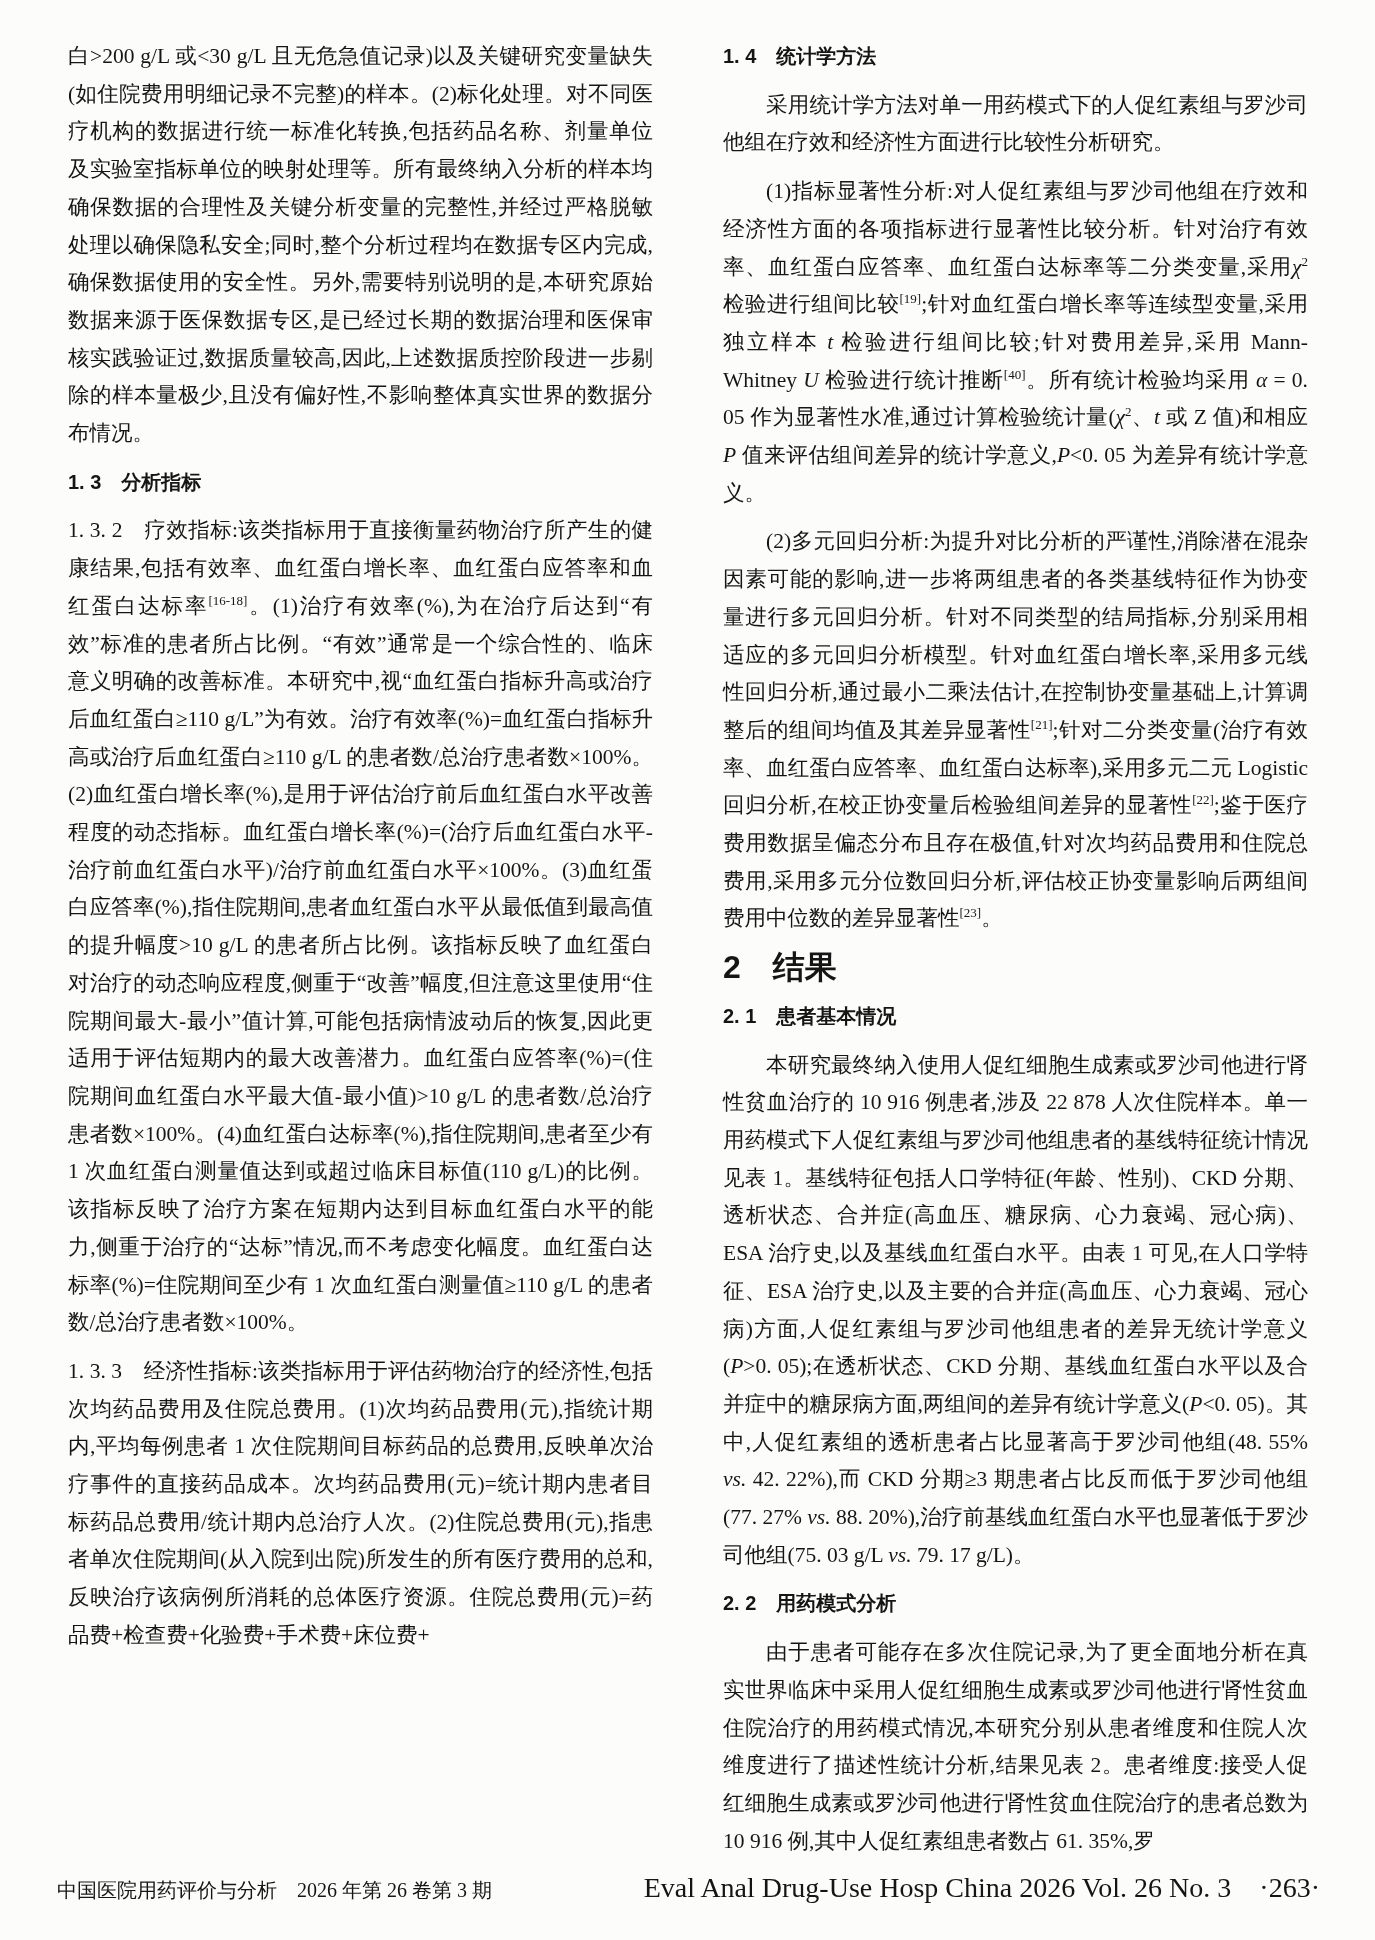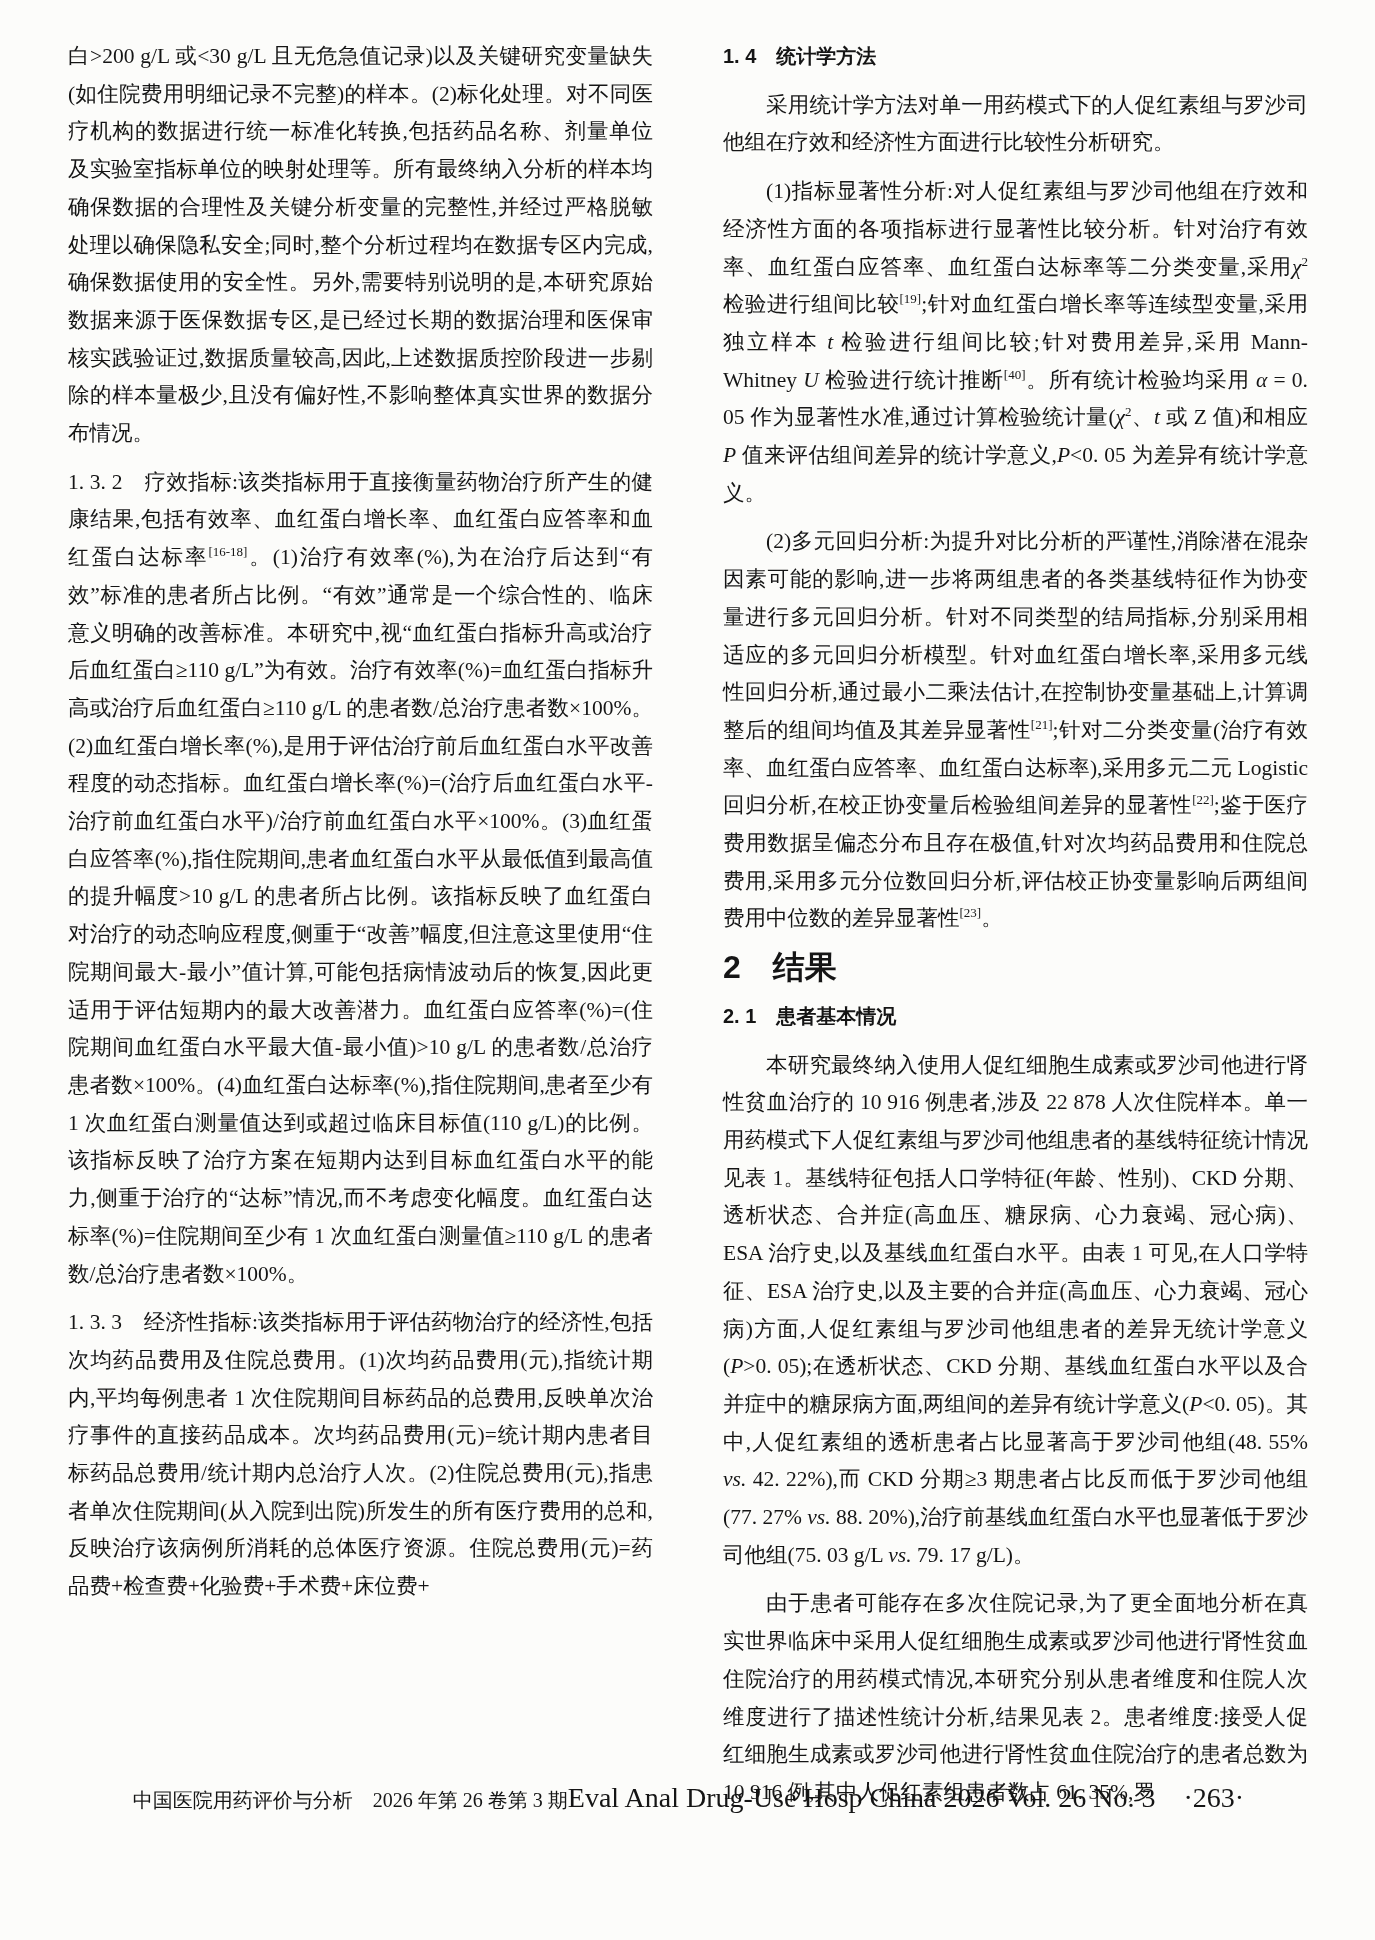--- a/index.html
+++ b/index.html
@@ -38,45 +38,47 @@
   sup {
     font-size: 13px;
     line-height: 0;
     vertical-align: super;
   }
   i { font-style: italic; }
   .footer {
     position: absolute;
     left: 57px;
     right: 55px;
-    top: 1784px;
+    top: 1874px;
     display: flex;
-    justify-content: center;
+    justify-content: space-between;
     align-items: baseline;
     font-size: 20px;
     line-height: 28px;
   }
   .footer .en { font-size: 28px; }
 </style>
 </head>
 <body>
 
 <div class="page">
   <div class="column left">
       <div class="para body">白&gt;200 g/L 或&lt;30 g/L 且无危急值记录)以及关键研究变量缺失(如住院费用明细记录不完整)的样本。(2)标化处理。对不同医疗机构的数据进行统一标准化转换,包括药品名称、剂量单位及实验室指标单位的映射处理等。所有最终纳入分析的样本均确保数据的合理性及关键分析变量的完整性,并经过严格脱敏处理以确保隐私安全;同时,整个分析过程均在数据专区内完成,确保数据使用的安全性。另外,需要特别说明的是,本研究原始数据来源于医保数据专区,是已经过长期的数据治理和医保审核实践验证过,数据质量较高,因此,上述数据质控阶段进一步剔除的样本量极少,且没有偏好性,不影响整体真实世界的数据分布情况。</div>
+      <div class="para h2">1. 3　分析指标</div>
       <div class="para body">1. 3. 2　疗效指标:该类指标用于直接衡量药物治疗所产生的健康结果,包括有效率、血红蛋白增长率、血红蛋白应答率和血红蛋白达标率<sup>[16-18]</sup>。(1)治疗有效率(%),为在治疗后达到“有效”标准的患者所占比例。“有效”通常是一个综合性的、临床意义明确的改善标准。本研究中,视“血红蛋白指标升高或治疗后血红蛋白≥110 g/L”为有效。治疗有效率(%)=血红蛋白指标升高或治疗后血红蛋白≥110 g/L 的患者数/总治疗患者数×100%。(2)血红蛋白增长率(%),是用于评估治疗前后血红蛋白水平改善程度的动态指标。血红蛋白增长率(%)=(治疗后血红蛋白水平-治疗前血红蛋白水平)/治疗前血红蛋白水平×100%。(3)血红蛋白应答率(%),指住院期间,患者血红蛋白水平从最低值到最高值的提升幅度&gt;10 g/L 的患者所占比例。该指标反映了血红蛋白对治疗的动态响应程度,侧重于“改善”幅度,但注意这里使用“住院期间最大-最小”值计算,可能包括病情波动后的恢复,因此更适用于评估短期内的最大改善潜力。血红蛋白应答率(%)=(住院期间血红蛋白水平最大值-最小值)&gt;10 g/L 的患者数/总治疗患者数×100%。(4)血红蛋白达标率(%),指住院期间,患者至少有 1 次血红蛋白测量值达到或超过临床目标值(110 g/L)的比例。该指标反映了治疗方案在短期内达到目标血红蛋白水平的能力,侧重于治疗的“达标”情况,而不考虑变化幅度。血红蛋白达标率(%)=住院期间至少有 1 次血红蛋白测量值≥110 g/L 的患者数/总治疗患者数×100%。</div>
       <div class="para body">1. 3. 3　经济性指标:该类指标用于评估药物治疗的经济性,包括次均药品费用及住院总费用。(1)次均药品费用(元),指统计期内,平均每例患者 1 次住院期间目标药品的总费用,反映单次治疗事件的直接药品成本。次均药品费用(元)=统计期内患者目标药品总费用/统计期内总治疗人次。(2)住院总费用(元),指患者单次住院期间(从入院到出院)所发生的所有医疗费用的总和,反映治疗该病例所消耗的总体医疗资源。住院总费用(元)=药品费+检查费+化验费+手术费+床位费+</div>
     </div>
   <div class="column right">
       <div class="para h2">1. 4　统计学方法</div>
       <div class="para body indent">采用统计学方法对单一用药模式下的人促红素组与罗沙司他组在疗效和经济性方面进行比较性分析研究。</div>
       <div class="para body indent">(1)指标显著性分析:对人促红素组与罗沙司他组在疗效和经济性方面的各项指标进行显著性比较分析。针对治疗有效率、血红蛋白应答率、血红蛋白达标率等二分类变量,采用<i>χ</i><sup>2</sup> 检验进行组间比较<sup>[19]</sup>;针对血红蛋白增长率等连续型变量,采用独立样本 <i>t</i> 检验进行组间比较;针对费用差异,采用 Mann-Whitney <i>U</i> 检验进行统计推断<sup>[40]</sup>。所有统计检验均采用 <i>α</i> = 0. 05 作为显著性水准,通过计算检验统计量(<i>χ</i><sup>2</sup>、<i>t</i> 或 Z 值)和相应 <i>P</i> 值来评估组间差异的统计学意义,<i>P</i>&lt;0. 05 为差异有统计学意义。</div>
       <div class="para body indent">(2)多元回归分析:为提升对比分析的严谨性,消除潜在混杂因素可能的影响,进一步将两组患者的各类基线特征作为协变量进行多元回归分析。针对不同类型的结局指标,分别采用相适应的多元回归分析模型。针对血红蛋白增长率,采用多元线性回归分析,通过最小二乘法估计,在控制协变量基础上,计算调整后的组间均值及其差异显著性<sup>[21]</sup>;针对二分类变量(治疗有效率、血红蛋白应答率、血红蛋白达标率),采用多元二元 Logistic 回归分析,在校正协变量后检验组间差异的显著性<sup>[22]</sup>;鉴于医疗费用数据呈偏态分布且存在极值,针对次均药品费用和住院总费用,采用多元分位数回归分析,评估校正协变量影响后两组间费用中位数的差异显著性<sup>[23]</sup>。</div>
       <div class="para h1">2　结果</div>
       <div class="para h2">2. 1　患者基本情况</div>
       <div class="para body indent">本研究最终纳入使用人促红细胞生成素或罗沙司他进行肾性贫血治疗的 10 916 例患者,涉及 22 878 人次住院样本。单一用药模式下人促红素组与罗沙司他组患者的基线特征统计情况见表 1。基线特征包括人口学特征(年龄、性别)、CKD 分期、透析状态、合并症(高血压、糖尿病、心力衰竭、冠心病)、ESA 治疗史,以及基线血红蛋白水平。由表 1 可见,在人口学特征、ESA 治疗史,以及主要的合并症(高血压、心力衰竭、冠心病)方面,人促红素组与罗沙司他组患者的差异无统计学意义(<i>P</i>&gt;0. 05);在透析状态、CKD 分期、基线血红蛋白水平以及合并症中的糖尿病方面,两组间的差异有统计学意义(<i>P</i>&lt;0. 05)。其中,人促红素组的透析患者占比显著高于罗沙司他组(48. 55% <i>vs.</i> 42. 22%),而 CKD 分期≥3 期患者占比反而低于罗沙司他组(77. 27% <i>vs.</i> 88. 20%),治疗前基线血红蛋白水平也显著低于罗沙司他组(75. 03 g/L <i>vs.</i> 79. 17 g/L)。</div>
+      <div class="para h2">2. 2　用药模式分析</div>
       <div class="para body indent">由于患者可能存在多次住院记录,为了更全面地分析在真实世界临床中采用人促红细胞生成素或罗沙司他进行肾性贫血住院治疗的用药模式情况,本研究分别从患者维度和住院人次维度进行了描述性统计分析,结果见表 2。患者维度:接受人促红细胞生成素或罗沙司他进行肾性贫血住院治疗的患者总数为 10 916 例,其中人促红素组患者数占 61. 35%,罗</div>
     </div>
   <div class="footer">
     <span class="cn">中国医院用药评价与分析　2026 年第 26 卷第 3 期</span>
     <span class="en">Eval Anal Drug-Use Hosp China 2026 Vol. 26 No. 3　·263·</span>
   </div>
 </div>
 
 </body></html>

